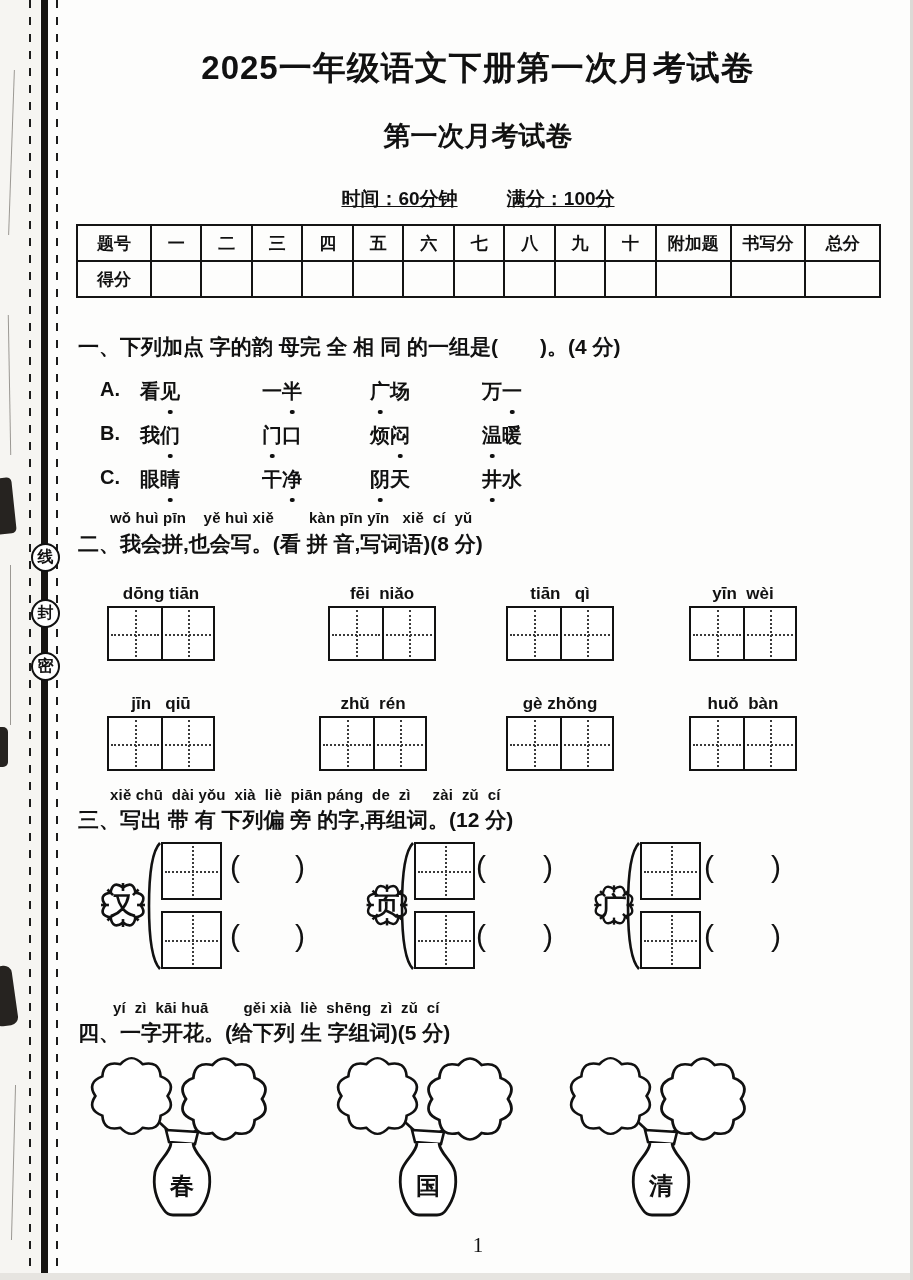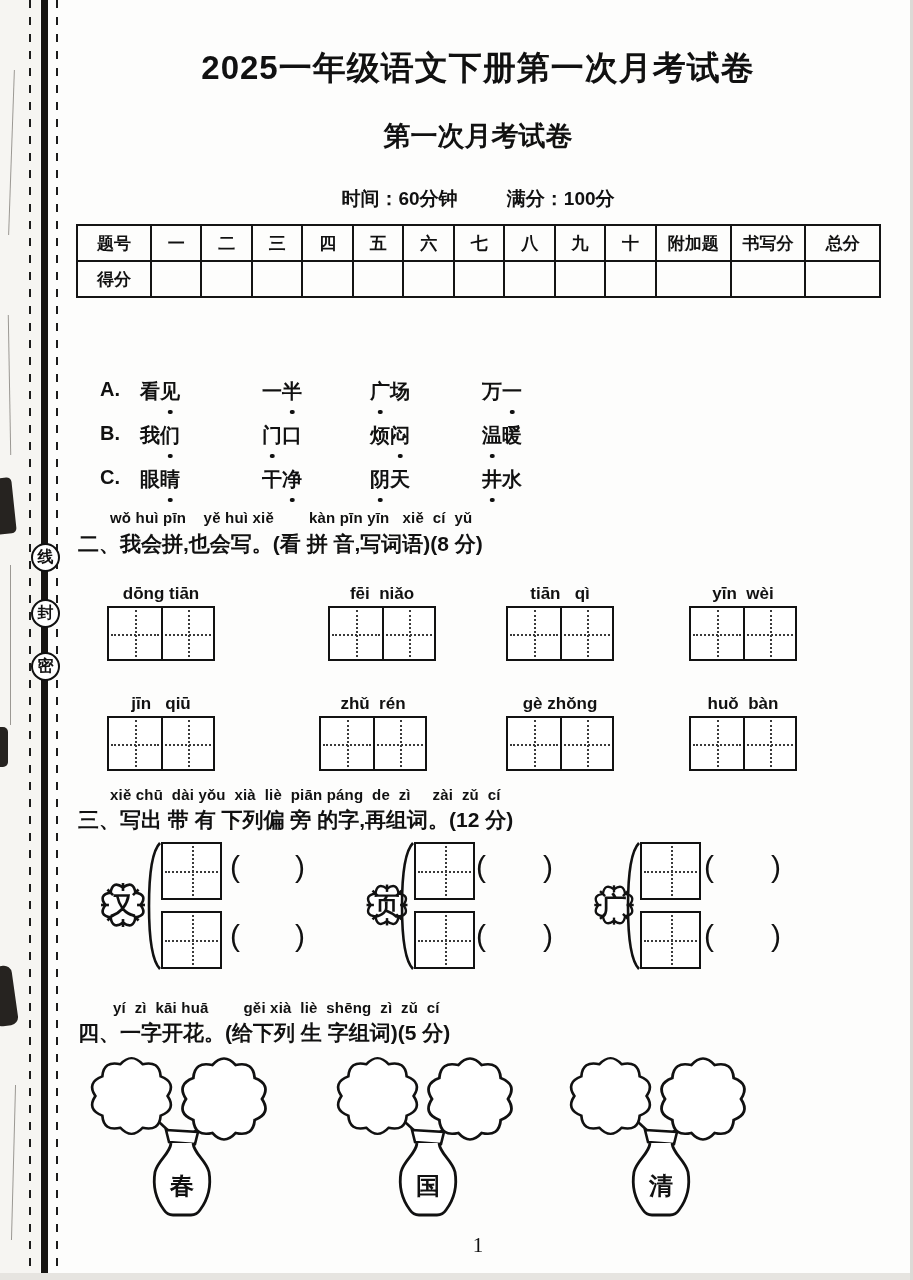--- a/index.html
+++ b/index.html
@@ -22,21 +22,21 @@
   .bottom-bar { position:absolute; left:0; bottom:0; width:913px; height:7px; background:#e6e4e0; }
   .right-edge { position:absolute; right:0; top:0; width:3px; height:1280px; background:#dcdad6; }
 
   
   .title { position:absolute; left:75px; top:46px; width:806px; text-align:center;
            font-size:33px; font-weight:900; letter-spacing:1px; }
   .subtitle { position:absolute; left:75px; top:118px; width:806px; text-align:center;
               font-size:27px; font-weight:800; }
   .info-line { position:absolute; left:75px; top:186px; width:806px; text-align:center;
                font-size:19px; font-weight:700; }
-  .info-line span { margin:8px 22px; }
+  .info-line span { margin:8px 22px;text-decoration:underline; }
 
   
   .score-table { position:absolute; left:76px; top:224px; width:805px; border:2.5px solid #141414; }
   .st-row { display:flex; }
   .st-row + .st-row { border-top:2px solid #141414; }
   .st-cell { flex:1 1 0; height:34px; border-left:2px solid #141414; display:flex;
              align-items:center; justify-content:center; font-size:17px; font-weight:700; }
   .st-cell:first-child { border-left:none; flex:0 0 72px; }
   .st-cell.wide { flex:1.5 1 0; }
 
@@ -136,20 +136,21 @@
         <div class="st-cell"></div>
         <div class="st-cell"></div>
         <div class="st-cell"></div>
         <div class="st-cell"></div>
         <div class="st-cell wide"></div>
         <div class="st-cell wide"></div>
         <div class="st-cell wide"></div>
       </div>
   </div>
 
+  <div class="qtext" style="left:78px;top:333px;">一、下列加点 字的韵 母完 全 相 同 的一组是(　　)。(4 分)</div>
   <div id="q1-options">
       <div class="opt-row" style="top: 378px;">
         <span>A.</span>
         <span class="word"><span class="ch">看</span><span class="ch dotted">见</span></span>
         <span class="word"><span class="ch">一</span><span class="ch dotted">半</span></span>
         <span class="word"><span class="ch dotted">广</span><span class="ch">场</span></span>
         <span class="word"><span class="ch">万</span><span class="ch dotted">一</span></span>
       </div>
       <div class="opt-row" style="top: 422px;">
         <span>B.</span>

